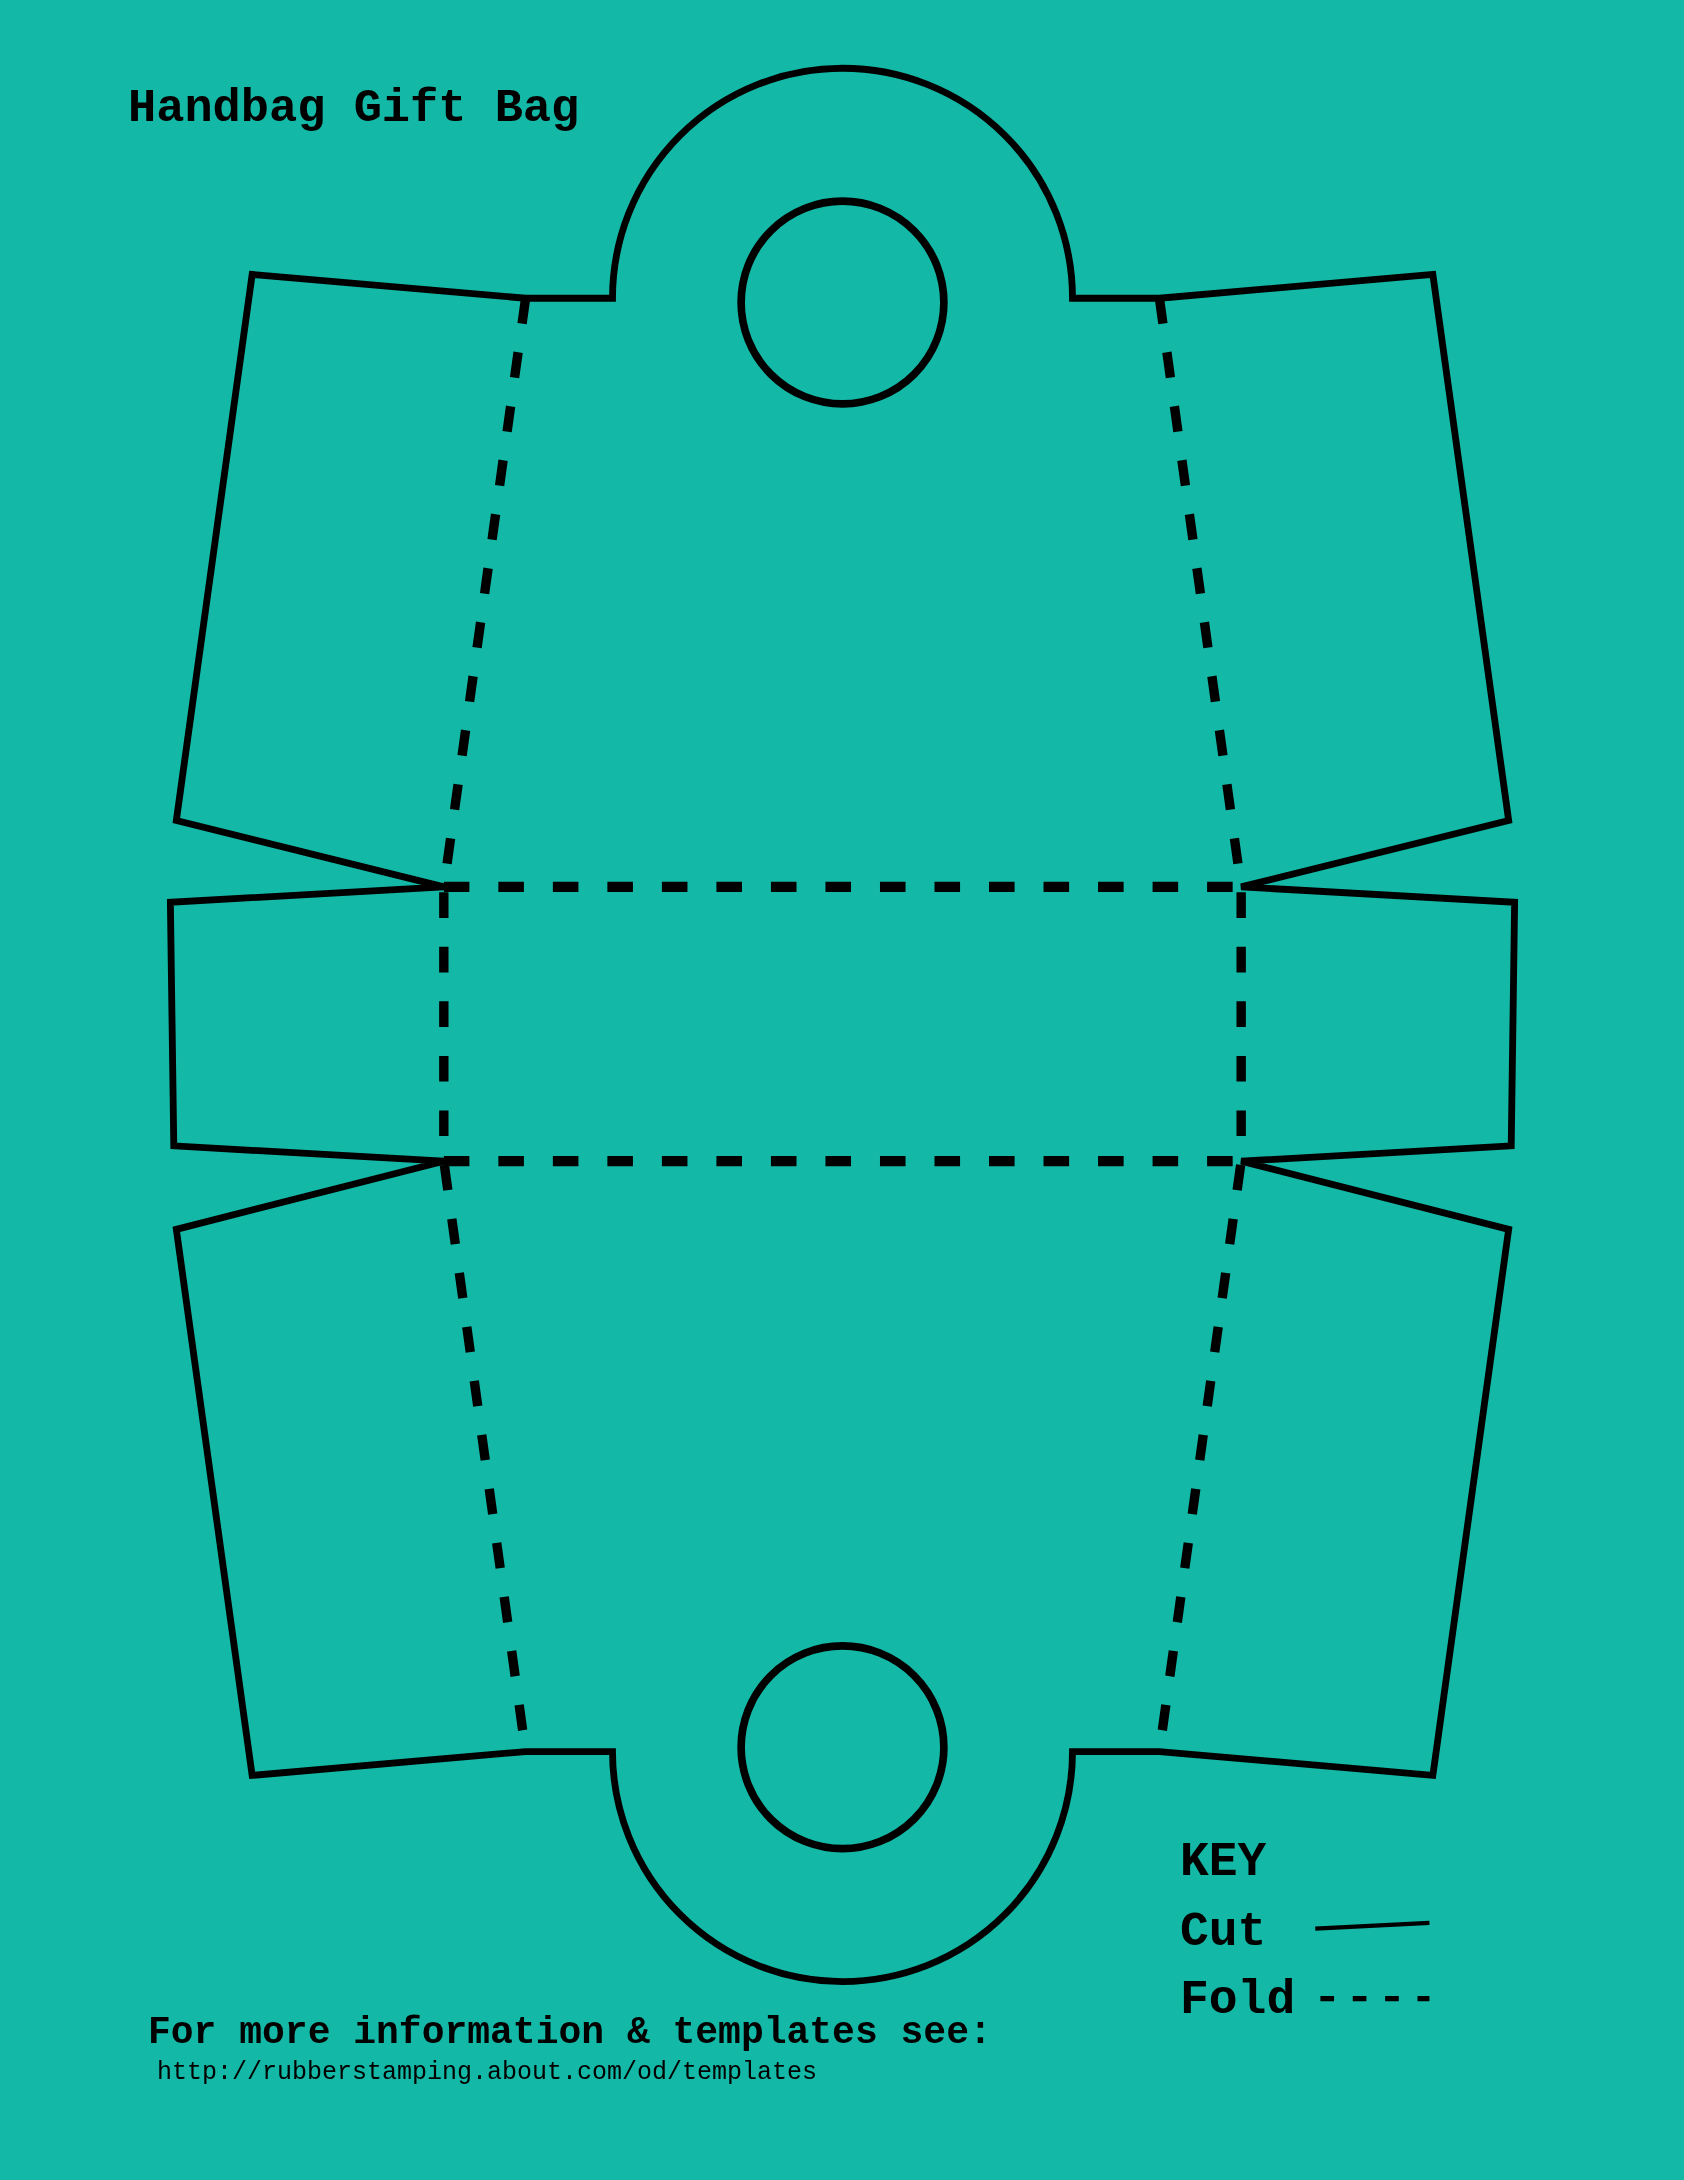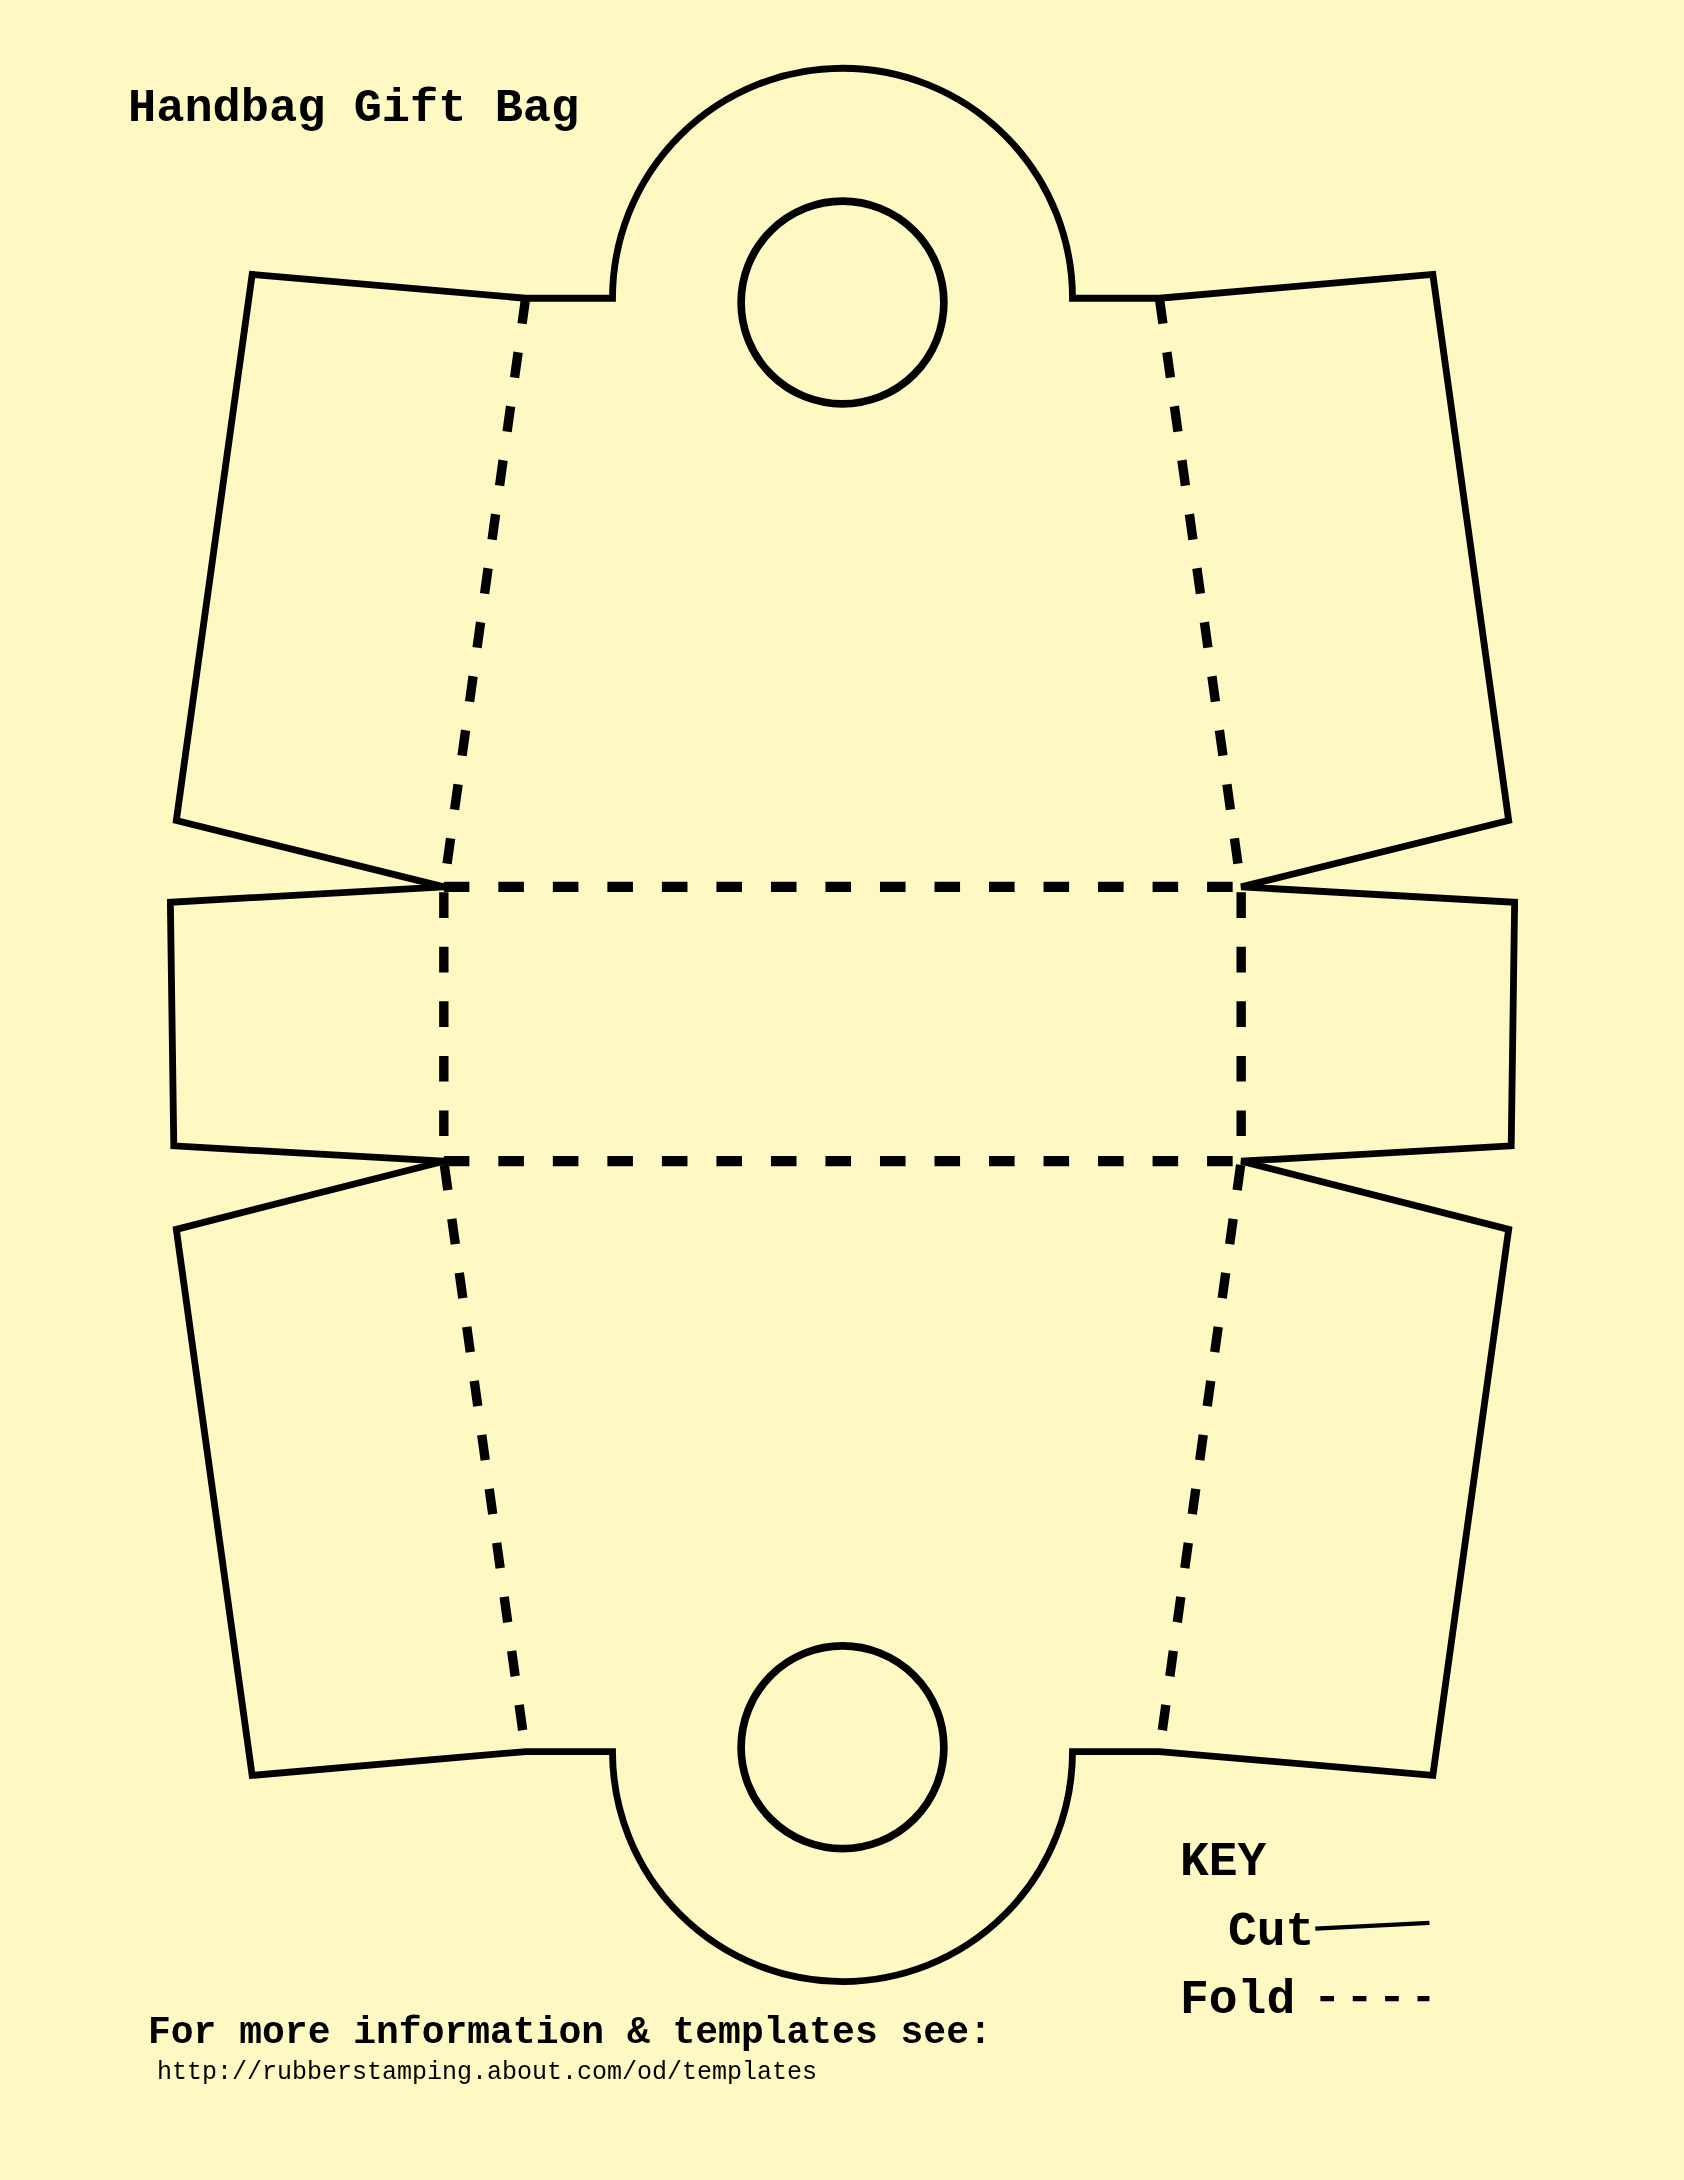--- a/index.html
+++ b/index.html
@@ -4,21 +4,21 @@
 <style>
   html, body {
     margin: 0;
     padding: 0;
     background: #ffffff;
   }
   .page {
     position: relative;
     width: 1685px;
     height: 2181px;
-    background: #fef9c3;
+    background: #14b8a6;
     font-family: "Liberation Mono", "DejaVu Sans Mono", monospace;
     color: #000000;
     overflow: hidden;
   }
   .drawing {
     position: absolute;
     left: 0;
     top: 0;
     width: 1685px;
     height: 2181px;
@@ -35,21 +35,21 @@
   }
   .legend-heading,
   .legend-label {
     position: absolute;
     font-size: 48px;
     font-weight: 700;
     line-height: 1;
     white-space: pre;
   }
   .legend-heading { left: 1180px; top: 1838px; }
-  .legend-label.cut  { left: 1180px; top: 1908px; margin-left: 48px; }
+  .legend-label.cut  { left: 1180px; top: 1908px; }
   .legend-label.fold { left: 1180px; top: 1976px; text-align: center; }
   .footer-line-1 {
     position: absolute;
     left: 148px;
     top: 2014px;
     font-size: 38px;
     font-weight: 700;
     line-height: 1;
     white-space: pre;
   }

